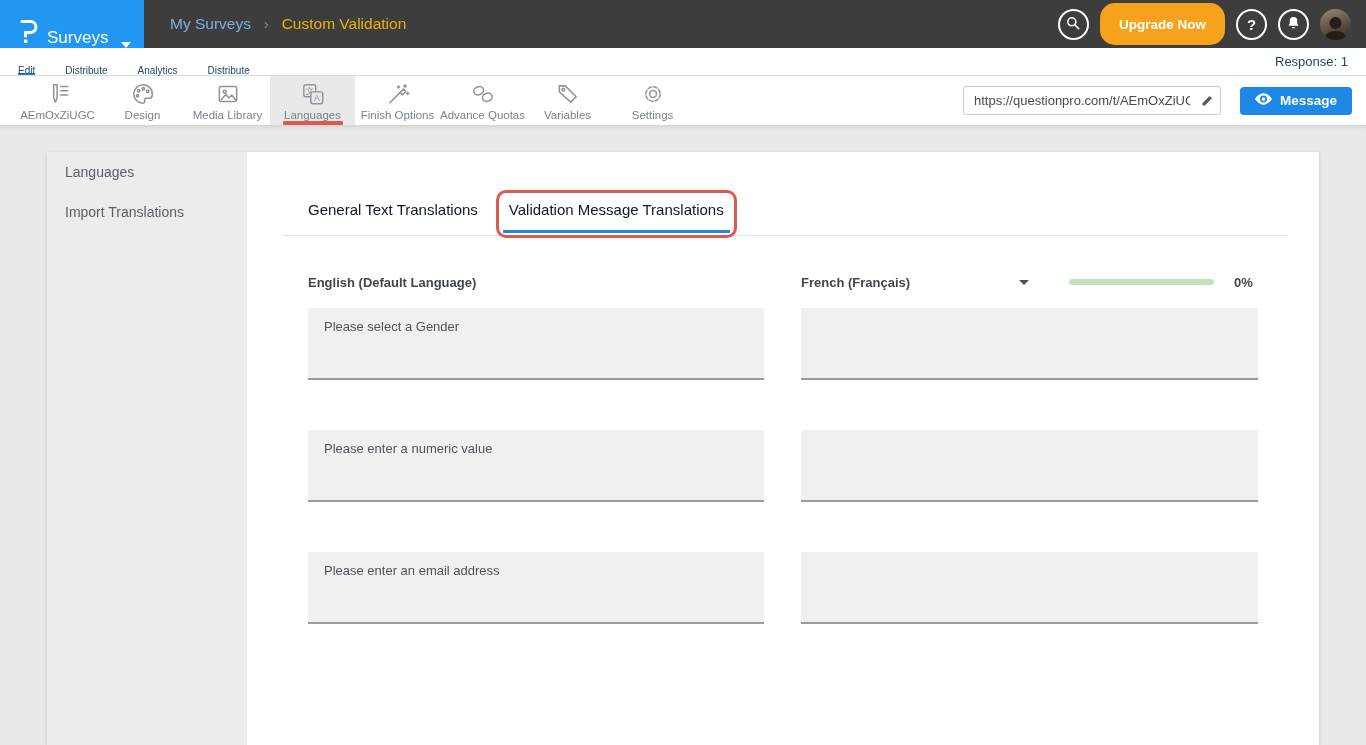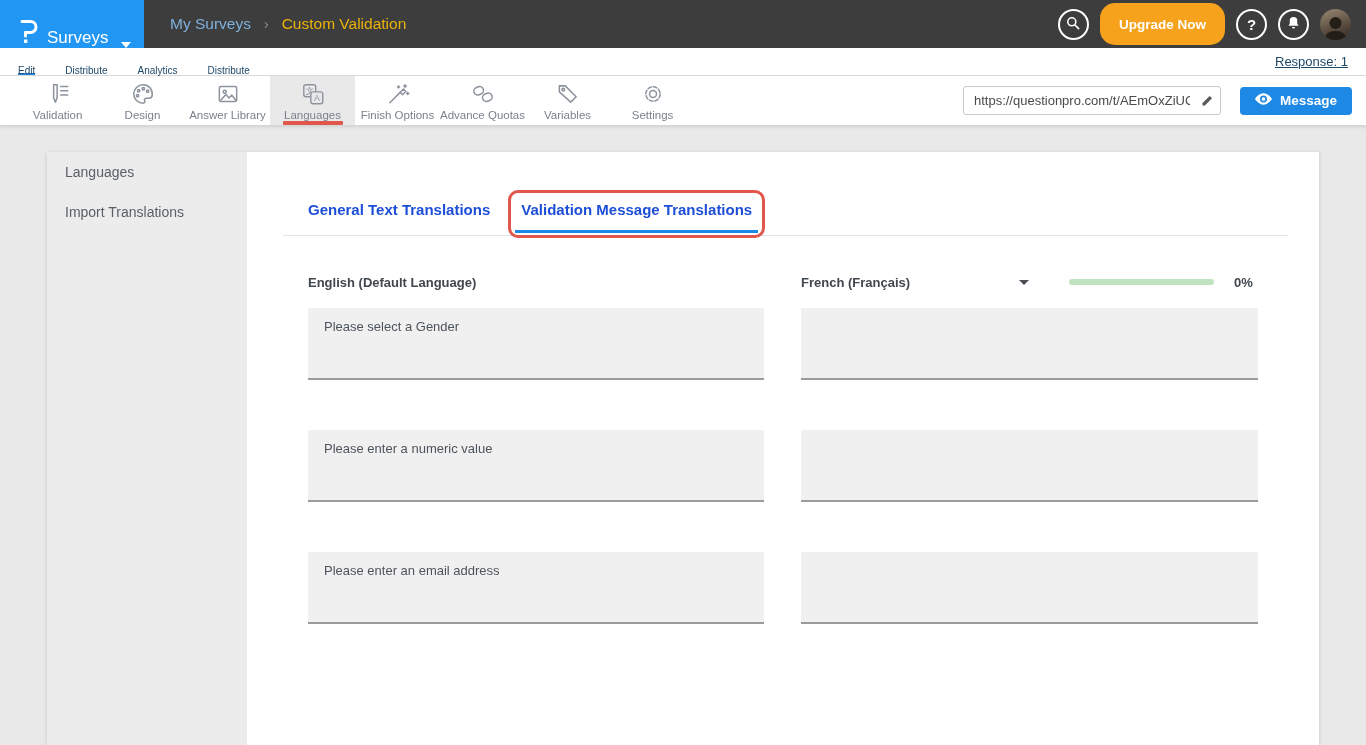--- a/index.html
+++ b/index.html
@@ -26,21 +26,21 @@
   .avatar { width:31px; height:31px; border-radius:50%; overflow:hidden; cursor:pointer;
     background:linear-gradient(160deg,#9a8a76 0%,#5d4f41 55%,#2e2822 100%); position:relative; }
   .avatar svg { position:absolute; bottom:-2px; left:0; }
 
   
   .navbar { height:28px; background:#fff; border-bottom:1px solid #dedede; display:flex;
     align-items:center; padding:0 18px; }
   .nav-item { font-size:10px; color:#1e4868; font-weight:500; margin-right:30px; cursor:pointer;
     height:100%; display:flex; align-items:center; border-bottom:2px solid transparent; padding-top:20px; }
   .nav-item.active { border-bottom-color:#2285e0; }
-  .response { margin-left:auto; font-size:13px; color:#1e4868; font-weight:500;text-decoration:underline; }
+  .response { margin-left:auto; font-size:13px; color:#1e4868; font-weight:500; }
 
   
   .toolbar { height:50px; background:#fff; border-bottom:1px solid #d6d6d6;
     box-shadow:0 1px 3px rgba(0,0,0,.10); display:flex; align-items:stretch;
     padding-left:15px; position:relative; z-index:3; }
   .tool-item { width:85px; display:flex; flex-direction:column; align-items:center;
     justify-content:center; gap:2px; cursor:pointer; position:relative; }
   .tool-item.active { background:#e9e9e9; }
   .tool-label { font-size:11.5px; color:#7a828c; white-space:nowrap; }
   .tool-icon svg { display:block; }
@@ -62,21 +62,21 @@
   .sidebar { width:200px; background:#ececec; flex:0 0 200px; }
   .side-item { height:40px; display:flex; align-items:center; padding-left:18px; font-size:14px;
     color:#5a6068; cursor:pointer; position:relative; }
   .side-item.active { background:#fff; border-left:4px solid #1e88e5; padding-left:14px; }
   .side-red-underline { position:absolute; left:18px; bottom:4px; width:124px; height:4px;
     background:#e2574c; border-radius:1px; }
 
   .content { flex:1; position:relative; }
   .tabs-wrap { margin:49px 31px 0 36px; border-bottom:1px solid #e3e3e3; display:flex;
     padding-left:25px; gap:31px; height:35px; align-items:flex-start; }
-  .tab { font-size:15px; color:#1d4ed8; font-weight:700; cursor:pointer; position:relative;
+  .tab { font-size:15px; color:#0f172a; font-weight:400; cursor:pointer; position:relative;
     padding-bottom:13px; white-space:nowrap; }
   .tab.active .tab-underline { position:absolute; left:-6px; right:-6px; bottom:-2px; height:3px;
     background:#1e88e5; }
   .tab-red-box { position:absolute; left:-13px; right:-13px; top:-11px; bottom:-7px;
     border:3.5px solid #e2574c; border-radius:10px; pointer-events:none; }
 
   .cols { display:grid; grid-template-columns:456px 457px; column-gap:37px; margin-left:61px; }
   .lang-header { margin-top:36px; height:20px; align-items:center; }
   .lang-label { font-size:13px; font-weight:bold; color:#41474e; }
   .target-head { display:flex; align-items:center; }
@@ -167,21 +167,21 @@
 
   <div class="tool-item">
     <span class="tool-icon">
       <svg width="26" height="26" viewBox="0 0 24 24" fill="none" stroke="#8d949e" stroke-width="1.4" stroke-linecap="round" stroke-linejoin="round">
         <path d="M8 3.5 v12 l1.6 4 1.6 -4 v-12 z"></path>
         <line x1="14.5" y1="5" x2="21" y2="5"></line>
           <line x1="14.5" y1="9" x2="21" y2="9"></line>
           <line x1="14.5" y1="13" x2="21" y2="13"></line>
       </svg>
     </span>
-    <span class="tool-label">Validation</span>
+    <span class="tool-label">AEmOxZiUGC</span>
   </div>
 
   <div class="tool-item">
     <span class="tool-icon">
       <svg width="26" height="26" viewBox="0 0 24 24" fill="none" stroke="#8d949e" stroke-width="1.4" stroke-linecap="round" stroke-linejoin="round">
         <path d="M12 3.5 a8.5 8.5 0 1 0 0 17 c1.6 0 2.1 -1.1 1.5 -2.2 c-.6 -1.1 0 -2.3 1.6 -2.3 h2.4 a3 3 0 0 0 3 -3 a8.5 8.5 0 0 0 -8.5 -9.5 z"></path>
         <circle cx="8" cy="9" r="1.1"></circle>
           <circle cx="12.3" cy="7.2" r="1.1"></circle>
           <circle cx="16.3" cy="9.5" r="1.1"></circle>
           <circle cx="7" cy="13.5" r="1.1"></circle>
@@ -191,21 +191,21 @@
   </div>
 
   <div class="tool-item">
     <span class="tool-icon">
       <svg width="26" height="26" viewBox="0 0 24 24" fill="none" stroke="#8d949e" stroke-width="1.4" stroke-linecap="round" stroke-linejoin="round">
         <rect x="4" y="5" width="16" height="14" rx="1.5"></rect>
         <circle cx="9" cy="10" r="1.4"></circle>
         <path d="M5.5 17.5 l4.5 -5 3 3.2 2.5 -2.7 3.5 4.5"></path>
       </svg>
     </span>
-    <span class="tool-label">Answer Library</span>
+    <span class="tool-label">Media Library</span>
   </div>
 
   <div class="tool-item active">
     <span class="tool-icon">
       <svg width="26" height="26" viewBox="0 0 24 24" fill="none" stroke="#8d949e" stroke-width="1.3">
         <rect x="3.5" y="3.5" width="11" height="11" rx="2"></rect>
         <text x="9" y="12" text-anchor="middle" font-size="8" fill="#8d949e" stroke="none" font-family="DejaVu Sans, sans-serif">文</text>
         <rect x="10" y="10" width="11" height="11" rx="2" fill="#e9e9e9"></rect>
         <text x="15.5" y="18.5" text-anchor="middle" font-size="8" fill="#8d949e" stroke="none" font-family="Liberation Sans, sans-serif">A</text>
       </svg>

